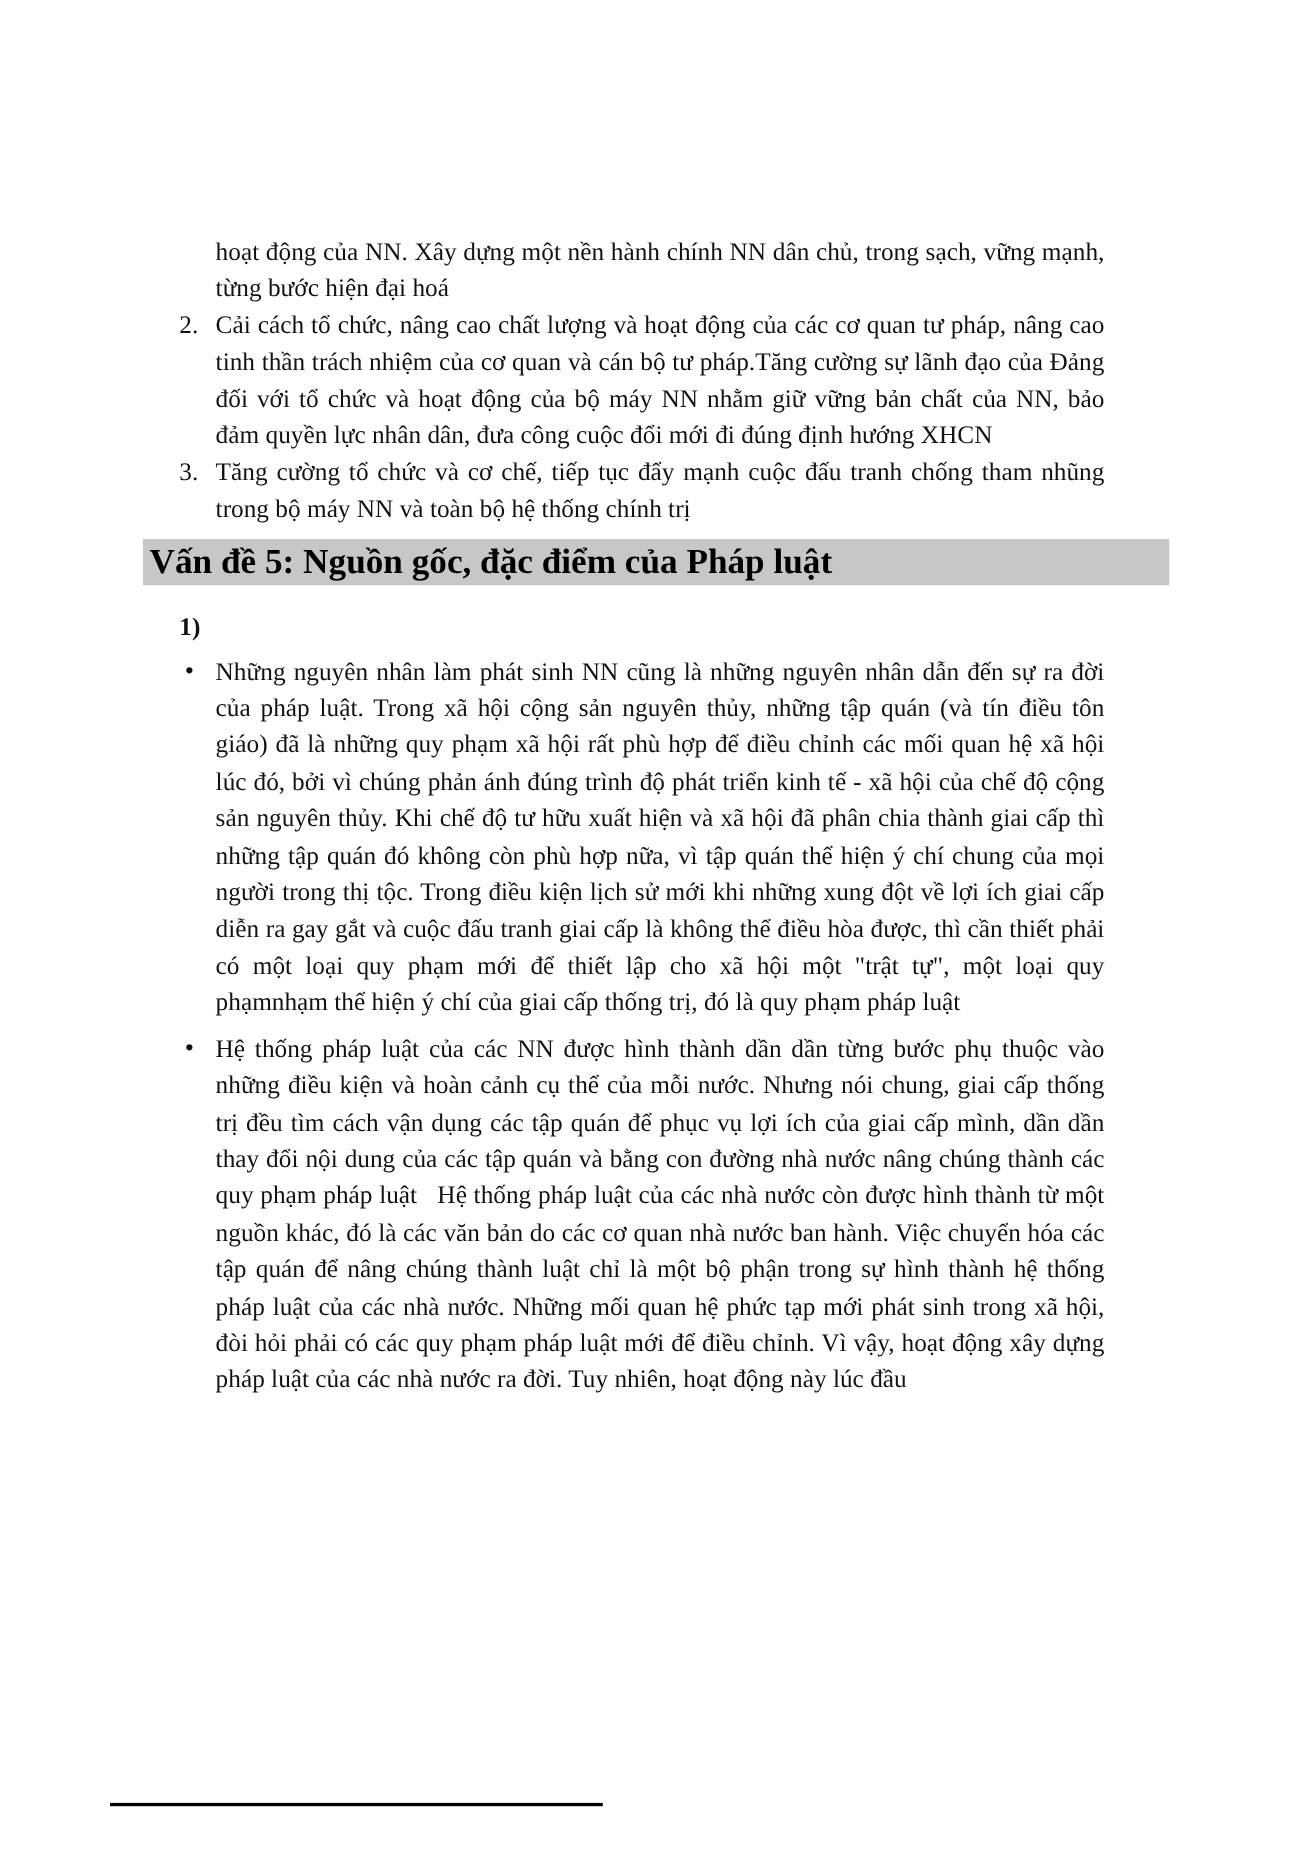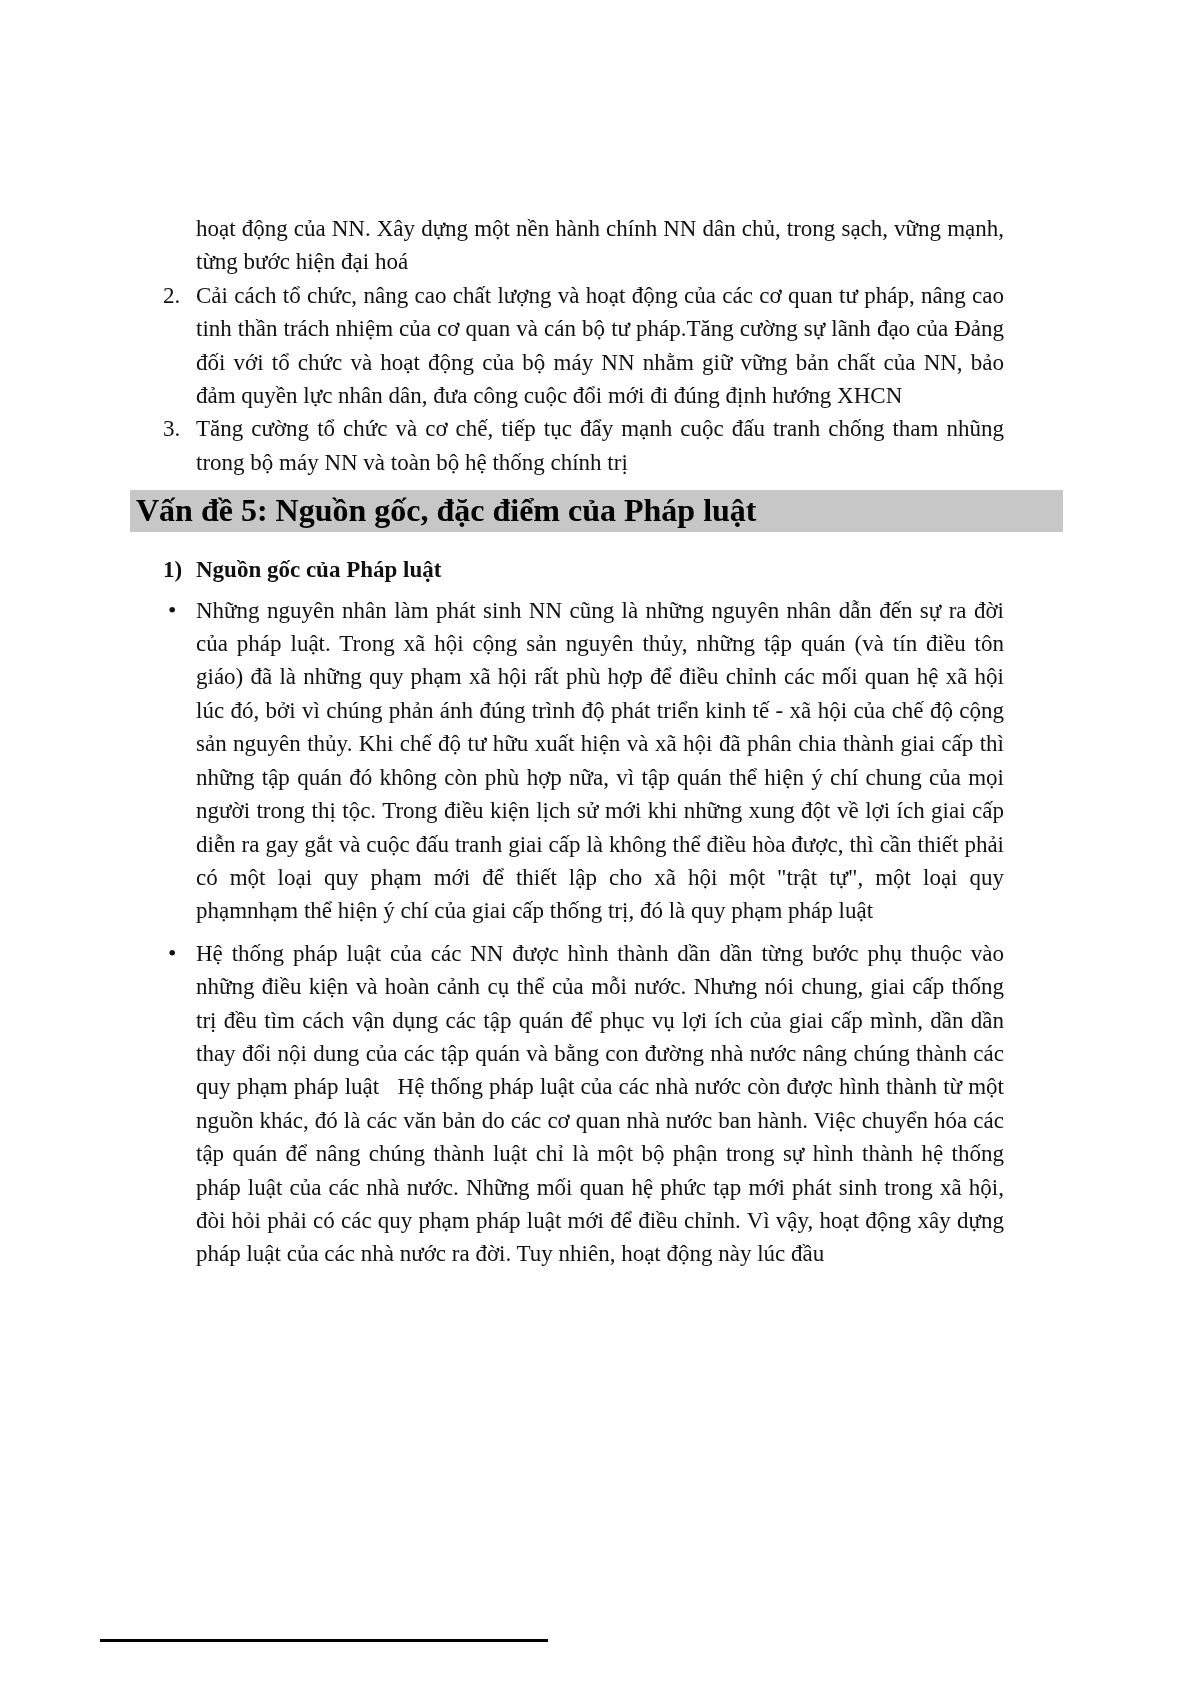--- a/index.html
+++ b/index.html
@@ -91,21 +91,20 @@
 
     <div class="list-item">
       <span class="marker">3.</span>
       <p class="item-text">Tăng cường tổ chức và cơ chế, tiếp tục đẩy mạnh cuộc đấu tranh chống tham nhũng trong bộ máy NN và toàn bộ hệ thống chính trị</p>
     </div>
 
     <h2 class="section-heading">Vấn đề 5: Nguồn gốc, đặc điểm của Pháp luật</h2>
 
     <div class="subheading">
       <span class="marker">1)</span>
-      <span>Nguồn gốc của Pháp luật</span>
     </div>
 
     <div class="bullet-item">
       <span class="bullet-glyph">•</span>
       <p class="item-text">Những nguyên nhân làm phát sinh NN cũng là những nguyên nhân dẫn đến sự ra đời của pháp luật. Trong xã hội cộng sản nguyên thủy, những tập quán (và tín điều tôn giáo) đã là những quy phạm xã hội rất phù hợp để điều chỉnh các mối quan hệ xã hội lúc đó, bởi vì chúng phản ánh đúng trình độ phát triển kinh tế - xã hội của chế độ cộng sản nguyên thủy. Khi chế độ tư hữu xuất hiện và xã hội đã phân chia thành giai cấp thì những tập quán đó không còn phù hợp nữa, vì tập quán thể hiện ý chí chung của mọi người trong thị tộc. Trong điều kiện lịch sử mới khi những xung đột về lợi ích giai cấp diễn ra gay gắt và cuộc đấu tranh giai cấp là không thể điều hòa được, thì cần thiết phải có một loại quy phạm mới để thiết lập cho xã hội một "trật tự", một loại quy phạmnhạm thể hiện ý chí của giai cấp thống trị, đó là quy phạm pháp luật</p>
     </div>
 
     <div class="bullet-item">
       <span class="bullet-glyph">•</span>
       <p class="item-text">Hệ thống pháp luật của các NN được hình thành dần dần từng bước phụ thuộc vào những điều kiện và hoàn cảnh cụ thể của mỗi nước. Nhưng nói chung, giai cấp thống trị đều tìm cách vận dụng các tập quán để phục vụ lợi ích của giai cấp mình, dần dần thay đổi nội dung của các tập quán và bằng con đường nhà nước nâng chúng thành các quy phạm pháp luật&nbsp;&nbsp; Hệ thống pháp luật của các nhà nước còn được hình thành từ một nguồn khác, đó là các văn bản do các cơ quan nhà nước ban hành. Việc chuyển hóa các tập quán để nâng chúng thành luật chỉ là một bộ phận trong sự hình thành hệ thống pháp luật của các nhà nước. Những mối quan hệ phức tạp mới phát sinh trong xã hội, đòi hỏi phải có các quy phạm pháp luật mới để điều chỉnh. Vì vậy, hoạt động xây dựng pháp luật của các nhà nước ra đời. Tuy nhiên, hoạt động này lúc đầu</p>

